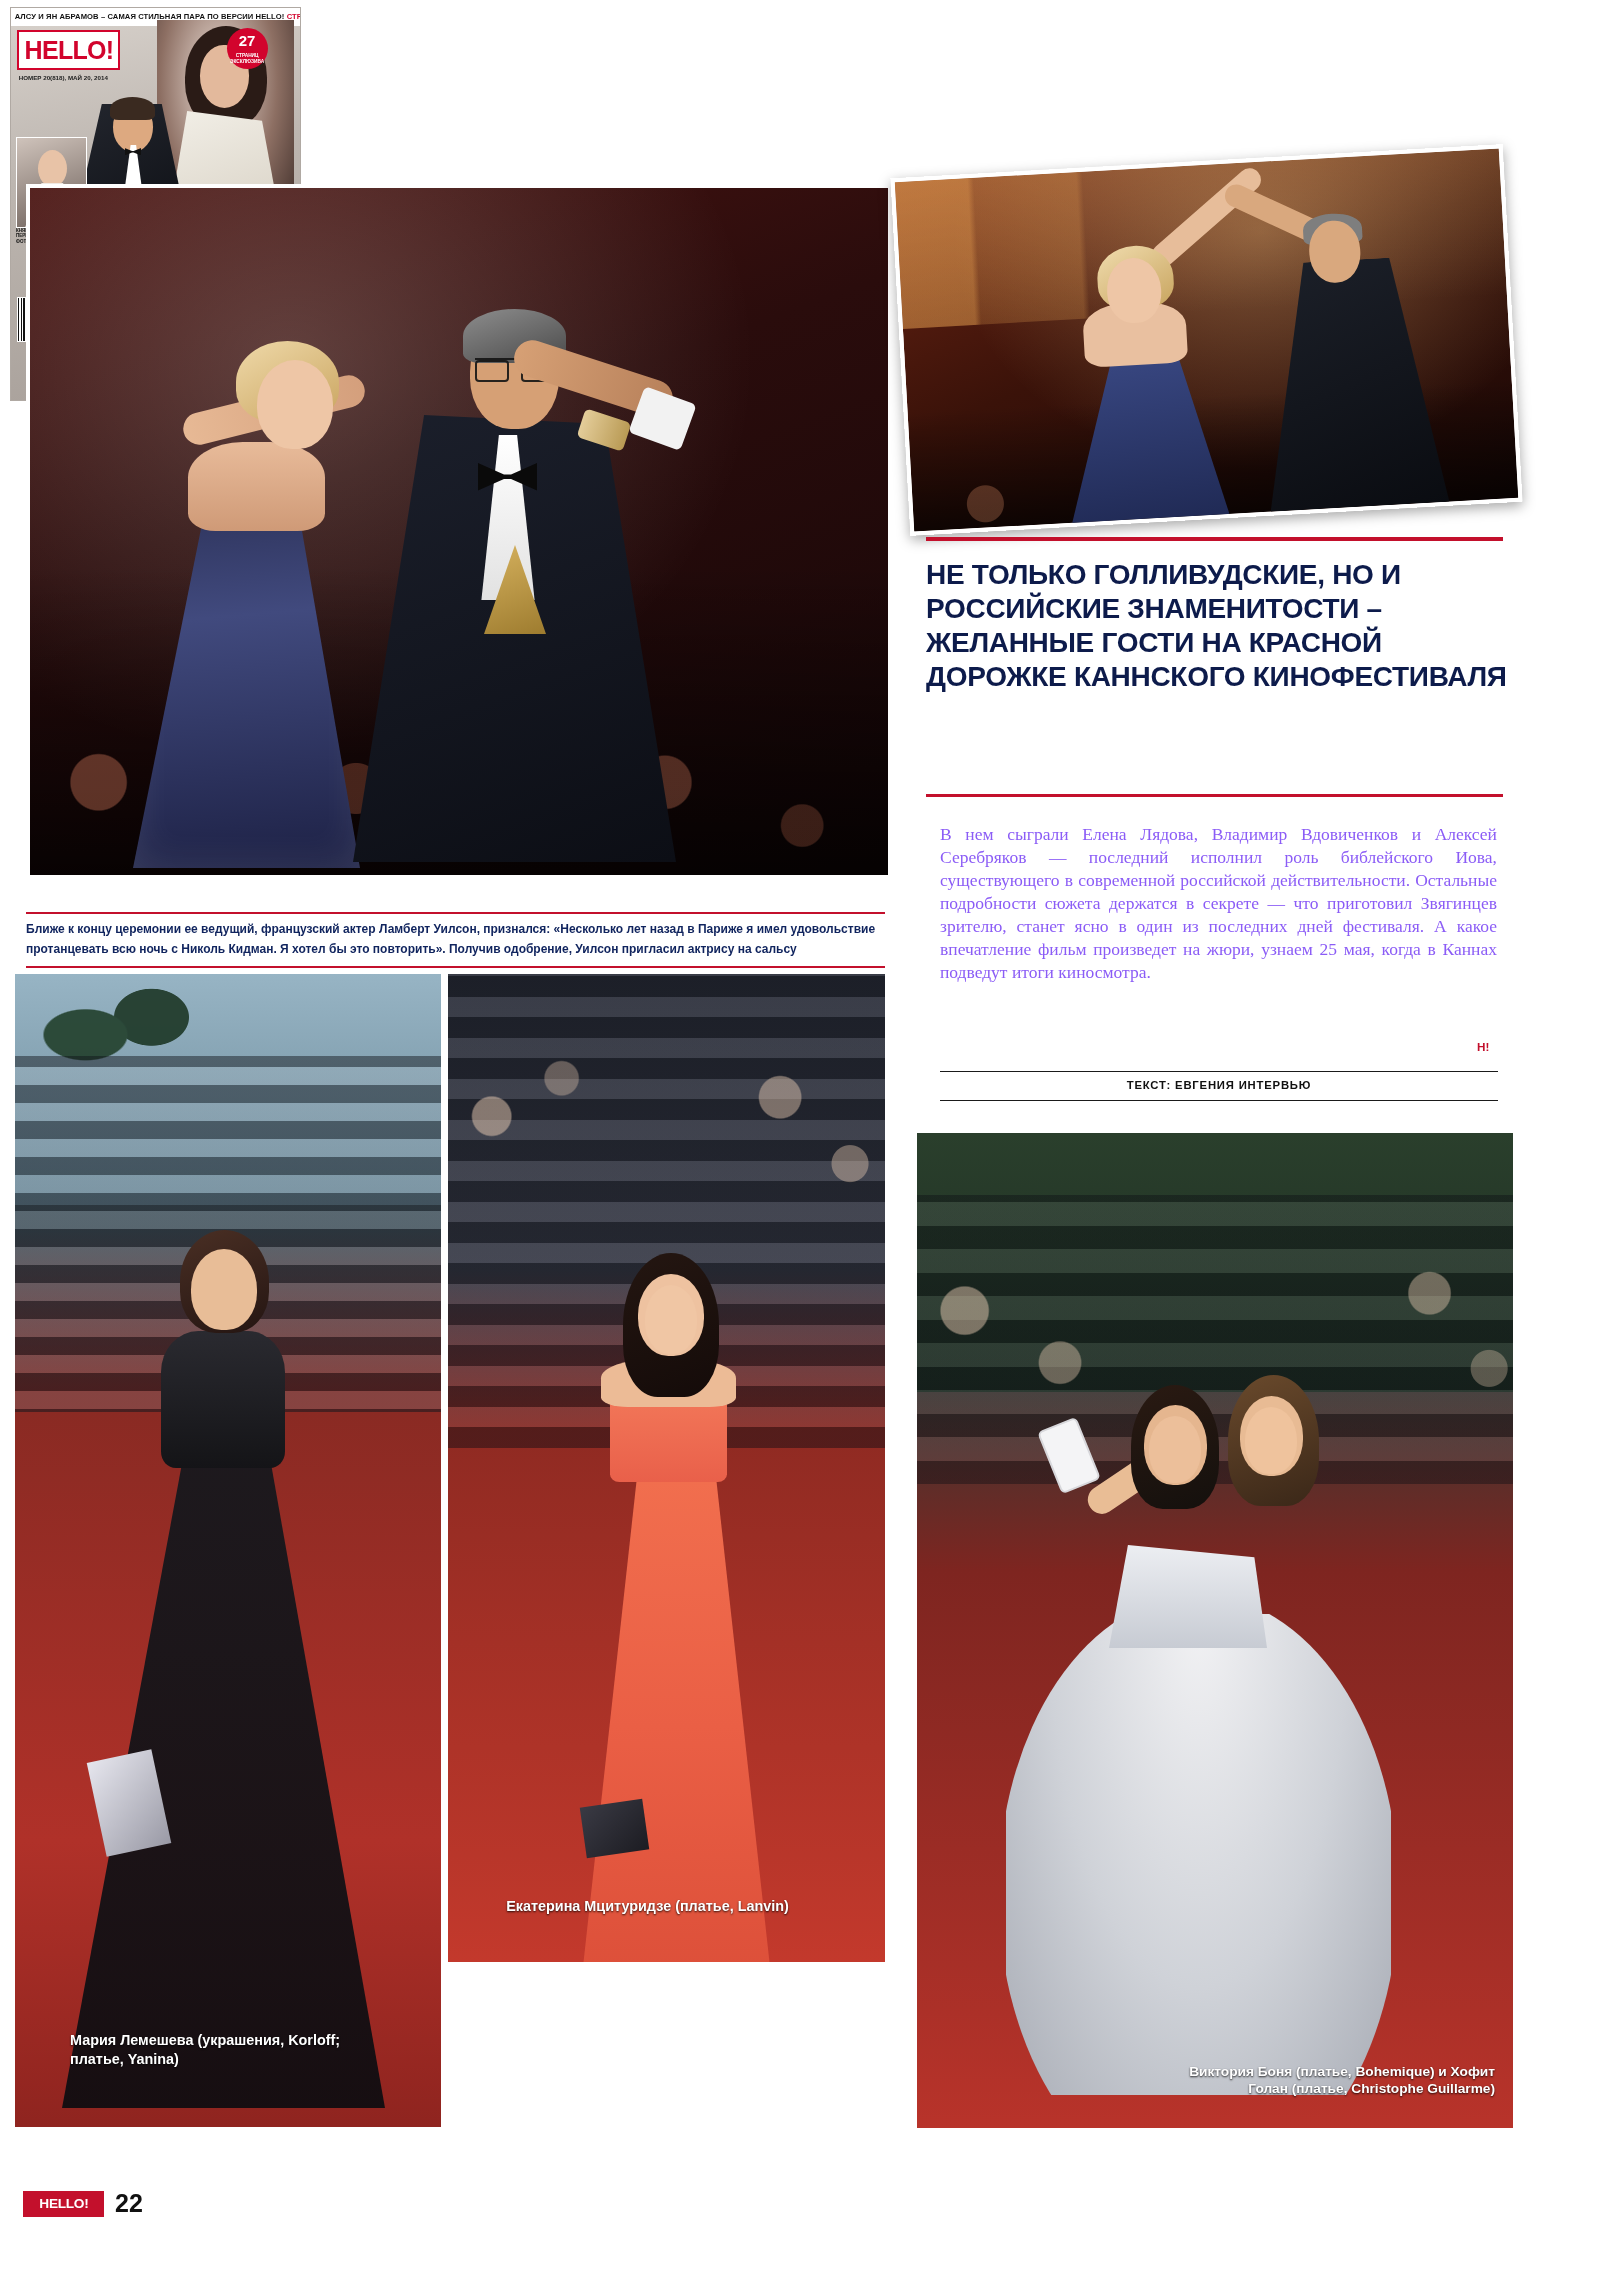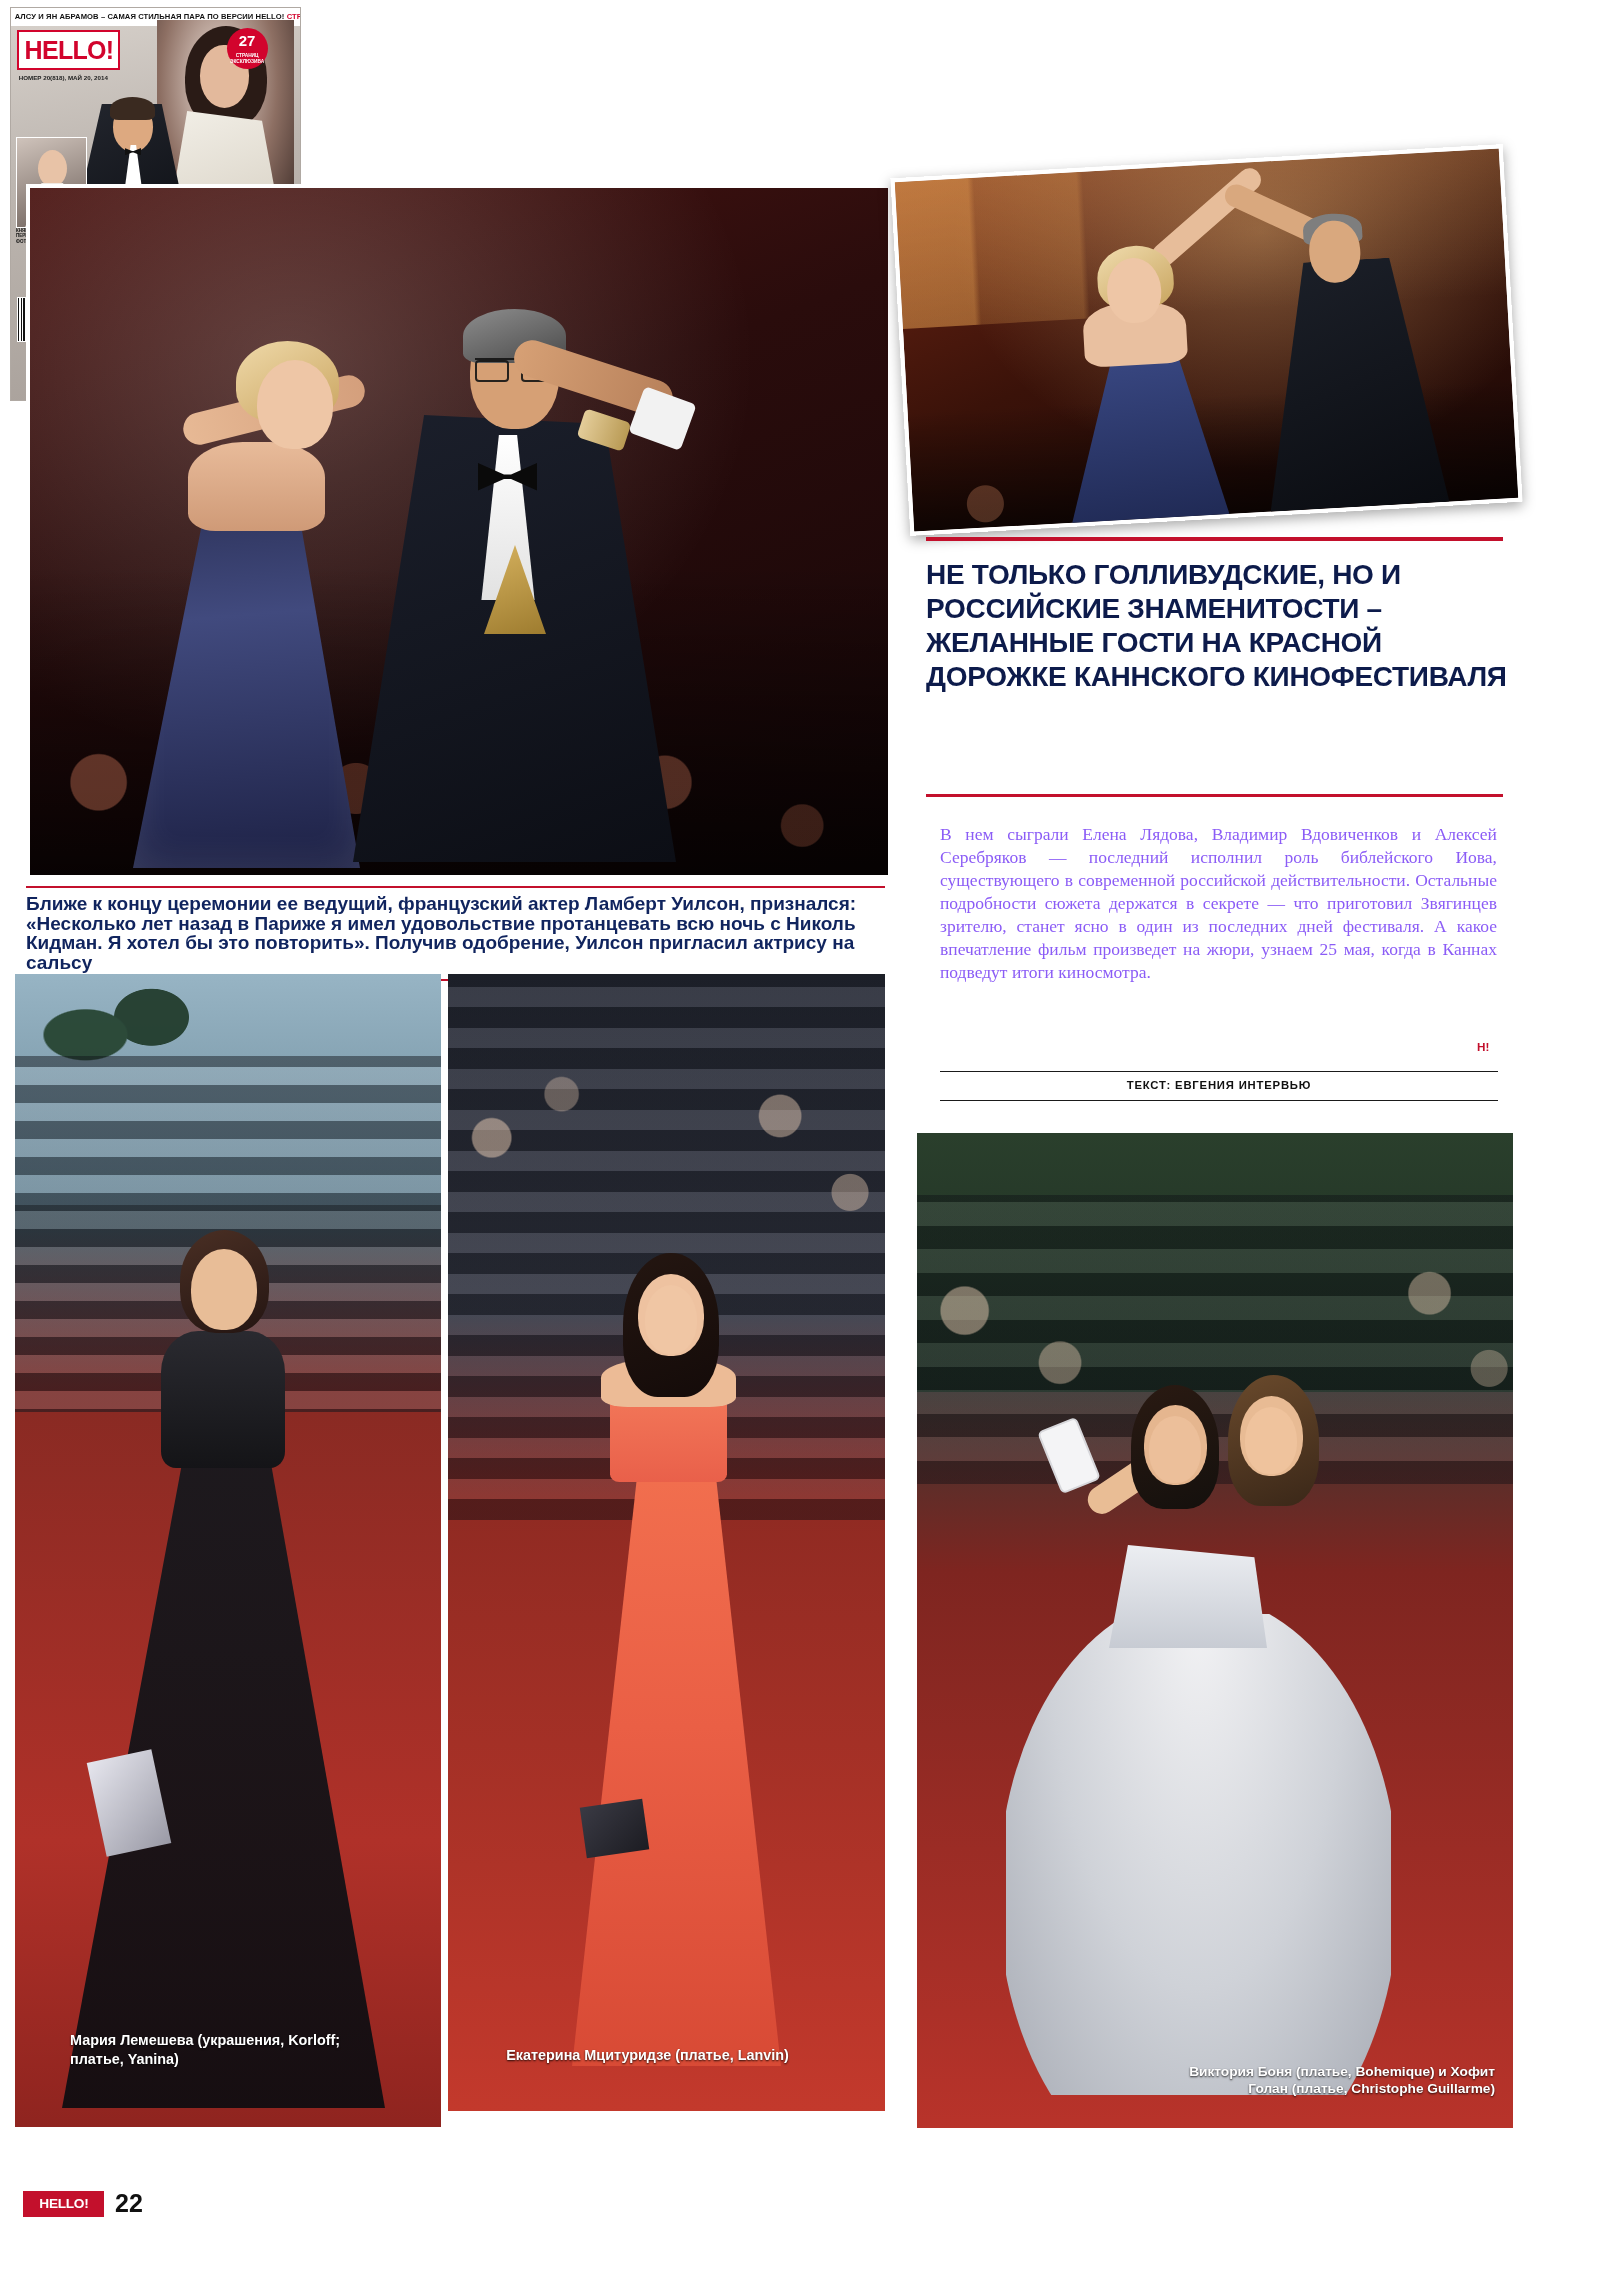--- a/index.html
+++ b/index.html
@@ -325,22 +325,22 @@
   #credit {
     position:absolute; left:940px; top:1079px; width:558px; text-align:center;
     font-size:11.3px; letter-spacing:0.8px; color:#111; font-weight:bold;
   }
   .credit-rule-bot {
     position:absolute; left:940px; top:1100px; width:558px; height:1.4px; background:#1a1a1a;
   }
 
   
   #leadin {
-    position:absolute; left:26px; top:886px; width:859px;
-    color:#10245e; font-weight:bold; font-size:19px; line-height:19.6px;
+    position:absolute; left:26px; top:912px; width:859px;
+    color:#10245e; font-weight:bold; font-size:12px; line-height:19.6px;
   }
   #leadin .rule-top, #leadin .rule-bot {
     height:2.1px; background:#c3102c; width:100%;
   }
   #leadin .rule-top { margin-bottom:6.2px; }
   #leadin .rule-bot { margin-top:6.2px; }
 
   
   #photo-lemesheva {
     left:15px; top:974px; width:426px; height:1153px;
@@ -387,21 +387,21 @@
     border-radius:50% 50% 40% 40%; background:linear-gradient(160deg,#4a2f24,#241512);
   }
   #photo-lemesheva .clutch {
     position:absolute; left:81px; top:781px; width:66px; height:96px;
     background:linear-gradient(140deg,#e6e6ee,#9a9aa6); transform:rotate(-12deg);
   }
   #photo-lemesheva .cap { left:41px; bottom:59px; width:295px; font-size:14.4px;margin-left:14px; }
 
   
   #photo-mtsituridze {
-    left:448px; top:974px; width:437px; height:1137px;
+    left:448px; top:974px; width:437px; height:988px;
   }
   #photo-mtsituridze .bg {
     position:absolute; inset:0;
     background:linear-gradient(180deg,#2b2f3a 0%, #3a3d49 30%, #8f2a22 46%, #c3392c 100%);
   }
   #photo-mtsituridze .crowd {
     position:absolute; left:0; top:0; width:100%; height:48%;
     background:
       radial-gradient(circle at 10% 30%, rgba(235,205,180,.5) 0 19px, rgba(0,0,0,0) 20.6px),
       radial-gradient(circle at 26% 22%, rgba(235,205,180,.35) 0 16.5px, rgba(0,0,0,0) 18px),

